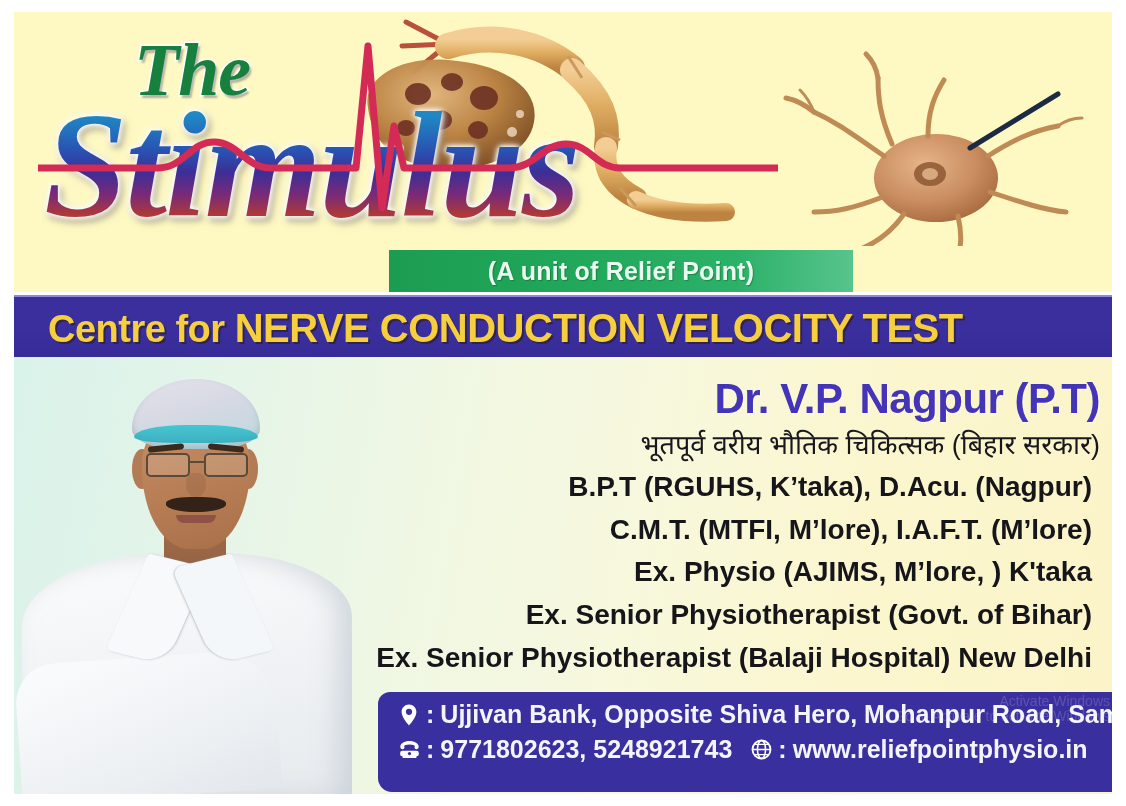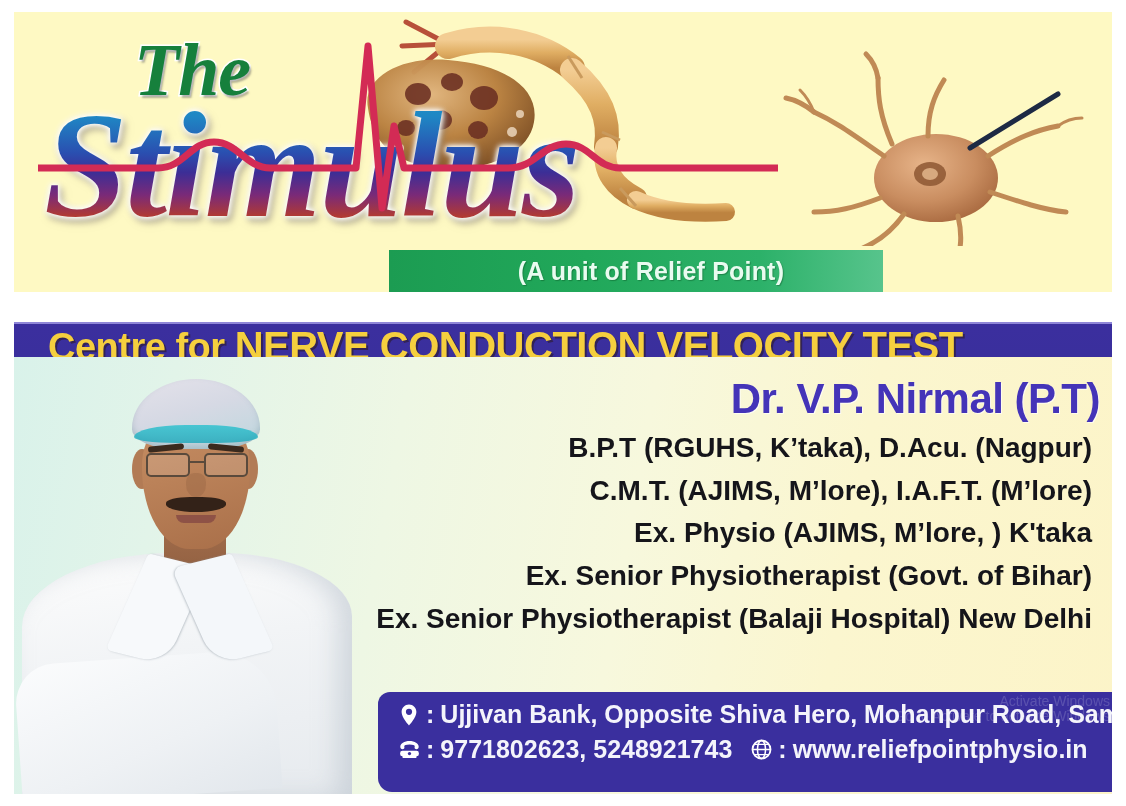--- a/index.html
+++ b/index.html
@@ -55,37 +55,35 @@
   
   #neuron-art{position:absolute;left:330px;top:4px;width:780px;height:230px;z-index:2;pointer-events:none;}
   
   #ecg{position:absolute;left:24px;top:10px;width:740px;height:220px;z-index:5;pointer-events:none;}
 
   #unit-badge{
     position:absolute;left:375px;top:238px;width:464px;height:42px;
     background:linear-gradient(90deg,#1c9c52 0%,#21a85a 40%,#2cb169 75%,#57c48c 100%);
     display:flex;align-items:center;justify-content:center;
     z-index:6;
-    padding-left:30px;
   }
   #unit-badge span{
     color:#e9fbf0;font-weight:bold;font-size:25px;
     letter-spacing:.2px;
     font-family:"Liberation Sans", sans-serif;
     text-shadow:1px 1px 1px rgba(0,60,20,.35);
   }
 
   
   #banner{
     position:absolute;left:14px;top:295px;width:1098px;height:62px;
     background:linear-gradient(180deg,#3b2f9e 0%,#3a2f9d 50%,#372b96 100%);
     border-top:2px solid #8f86d8;
-    display:flex;
-    overflow:hidden;
-    margin-top:27px;
+    display:flex;align-items:center;
+    overflow:hidden;
   }
   #banner-text{
     margin-left:34px;
     color:#f5cf3e;
     font-weight:bold;
     font-size:40px;
     letter-spacing:-.5px;
     white-space:nowrap;
     font-family:"Liberation Sans", sans-serif;
     text-shadow:2px 2px 0 rgba(40,20,0,.45);
@@ -379,23 +377,24 @@
         <div class="d-bridge"></div>
         <div class="d-lens r"></div>
       </div>
       <div class="d-nose"></div>
       <div class="d-mous"></div>
       <div class="d-mouth"></div>
 
     </div>
 
     <div id="creds">
-      <div id="doc-name">Dr. V.P. Nirmal (P.T)</div>
+      <div id="doc-name">Dr. V.P. Nagpur (P.T)</div>
+      <div id="doc-hindi">भूतपूर्व वरीय भौतिक चिकित्सक (बिहार सरकार)</div>
       <p class="cred-line">B.P.T (RGUHS, K’taka), D.Acu. (Nagpur)</p>
-      <p class="cred-line">C.M.T. (AJIMS, M’lore), I.A.F.T. (M’lore)</p>
+      <p class="cred-line">C.M.T. (MTFI, M’lore), I.A.F.T. (M’lore)</p>
       <p class="cred-line">Ex. Physio (AJIMS, M’lore, ) K'taka</p>
       <p class="cred-line">Ex. Senior Physiotherapist (Govt. of Bihar)</p>
       <p class="cred-line">Ex. Senior Physiotherapist (Balaji Hospital) New Delhi</p>
     </div>
   </div>
 
   <div id="contact">
     <div class="c-row" id="c-row1">
       <span class="c-ico">
         <svg viewBox="0 0 24 24" width="24" height="24" xmlns="http://www.w3.org/2000/svg">

